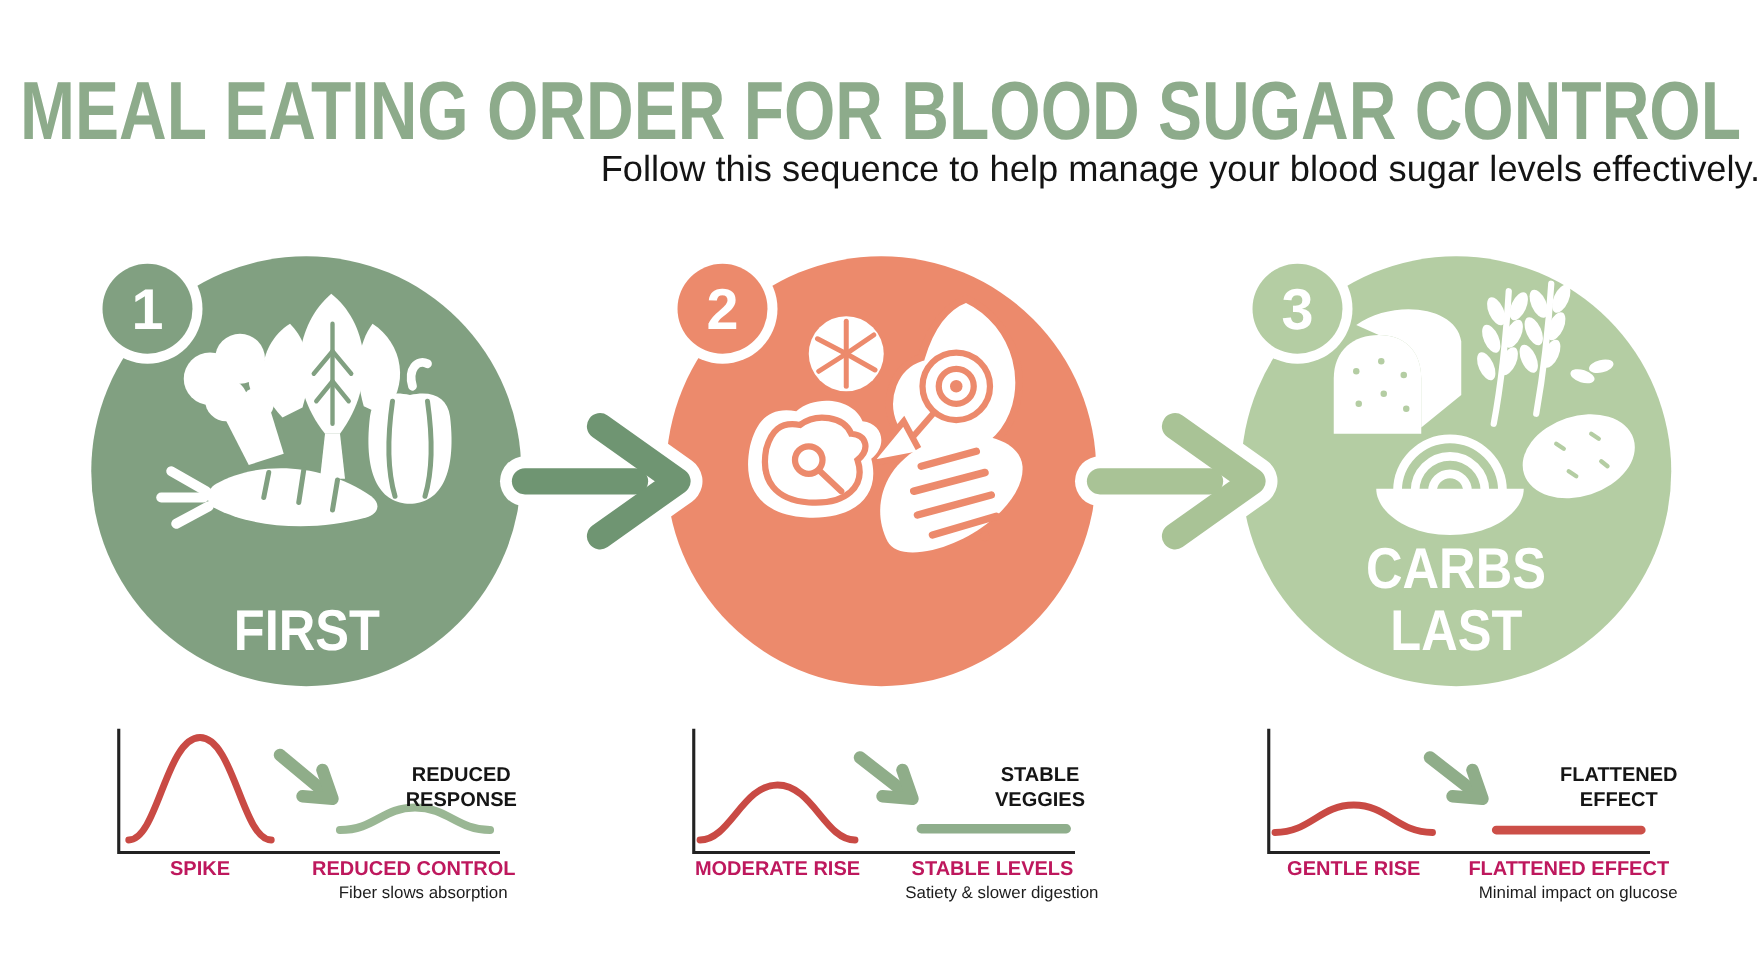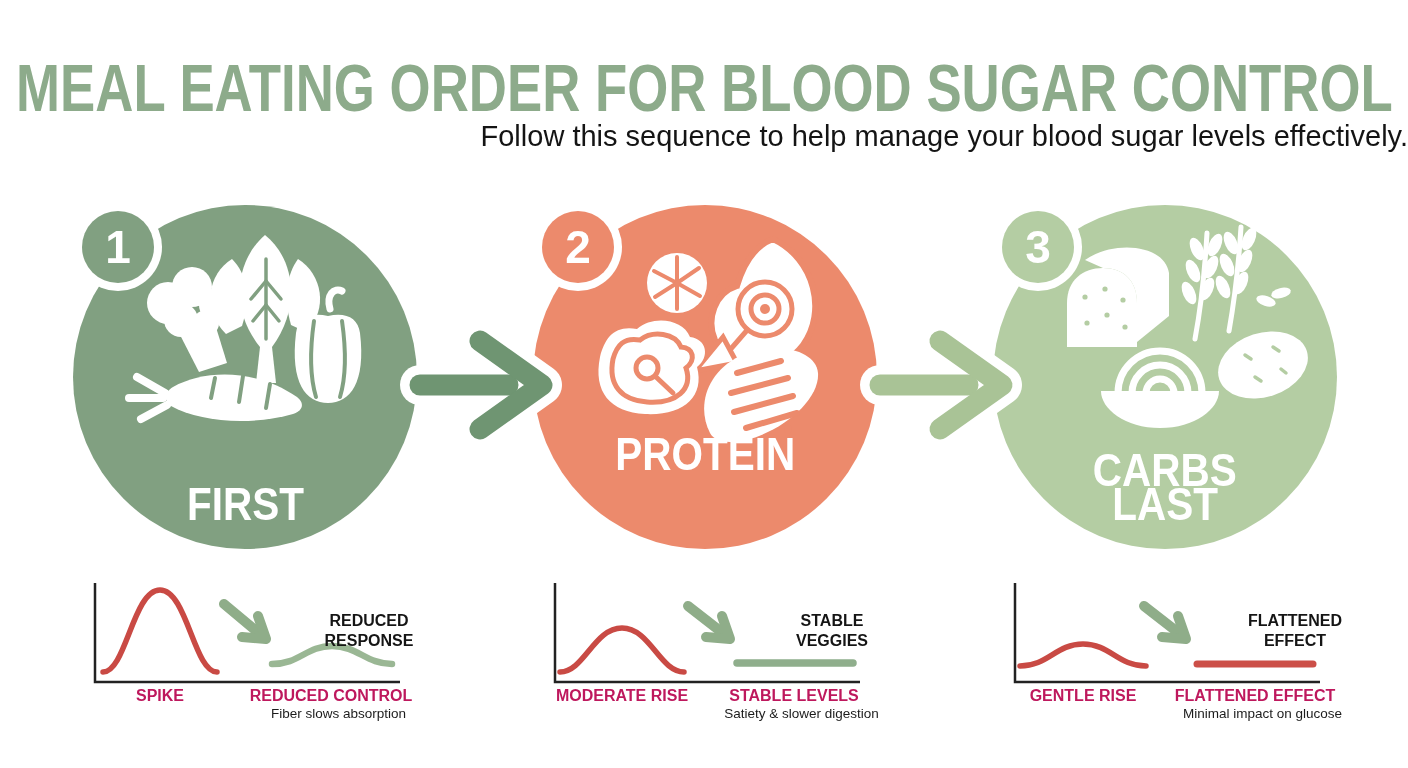--- a/index.html
+++ b/index.html
@@ -133,21 +133,20 @@
             <path d="M209,215 L268,199"></path>
             <path d="M221,231 L272,216"></path>
         </g>
         <circle cx="263" cy="232" r="4" fill="#ec8a6c"></circle>
       </g>
     </g>
     <circle cx="53" cy="50" r="44" fill="#ffffff"></circle>
     <circle cx="53" cy="50" r="36" fill="#ec8a6c"></circle>
     <text x="53" y="66" text-anchor="middle" font-size="46" font-weight="bold" fill="#ffffff">2</text>
   </svg>
-  <div class="step-label" style="left:495px;top:430px"><span>PROTEIN</span></div>
 
   <svg class="step-svg" style="left:985px" viewBox="0 0 360 360">
     <circle cx="180" cy="180" r="172" fill="#b4cda3"></circle>
     <g>
       <g>
         <path fill="#ffffff" d="M100,63 C130,42 180,48 184,76 L184,119 L152,145 L152,106 C152,83 138,71 118,71 Z"></path>
         <path fill="#ffffff" d="M82,150 L82,106 C82,83 98,71 118,71 C138,71 152,83 152,106 L152,150 Z"></path>
         <g fill="#b4cda3">
           <circle cx="100" cy="100" r="2.6"></circle>
             <circle cx="120" cy="92" r="2.6"></circle>
@@ -194,21 +193,21 @@
           <path d="M147,196 A28,28 0 0 1 203,196"></path>
           <path d="M161,196 A14,14 0 0 1 189,196"></path>
         </g>
         <path fill="#ffffff" d="M116,194 L234,194 C234,212 210,231 175,231 C140,231 116,212 116,194 Z"></path>
       </g>
     </g>
     <circle cx="53" cy="50" r="44" fill="#ffffff"></circle>
     <circle cx="53" cy="50" r="36" fill="#b4cda3"></circle>
     <text x="53" y="66" text-anchor="middle" font-size="46" font-weight="bold" fill="#ffffff">3</text>
   </svg>
-  <div class="step-label" style="left:955px;top:446px"><span>CARBS</span></div>
+  <div class="step-label" style="left:955px;top:430px"><span>CARBS</span></div>
   <div class="step-label" style="left:955px;top:480px"><span>LAST</span></div>
 
   <svg class="arrow-svg" style="left:408px" viewBox="0 0 150 120">
     <g stroke="#ffffff" stroke-width="40" stroke-linecap="round" stroke-linejoin="round" fill="none">
       <path d="M12,60 L100,60"></path>
         <path d="M72,16 L134,60 L72,104"></path>
     </g>
     <g stroke-width="21" stroke-linecap="round" stroke-linejoin="round" fill="none" stroke="#6f9572">
       <path d="M12,60 L100,60"></path>
         <path d="M72,16 L134,60 L72,104"></path>

